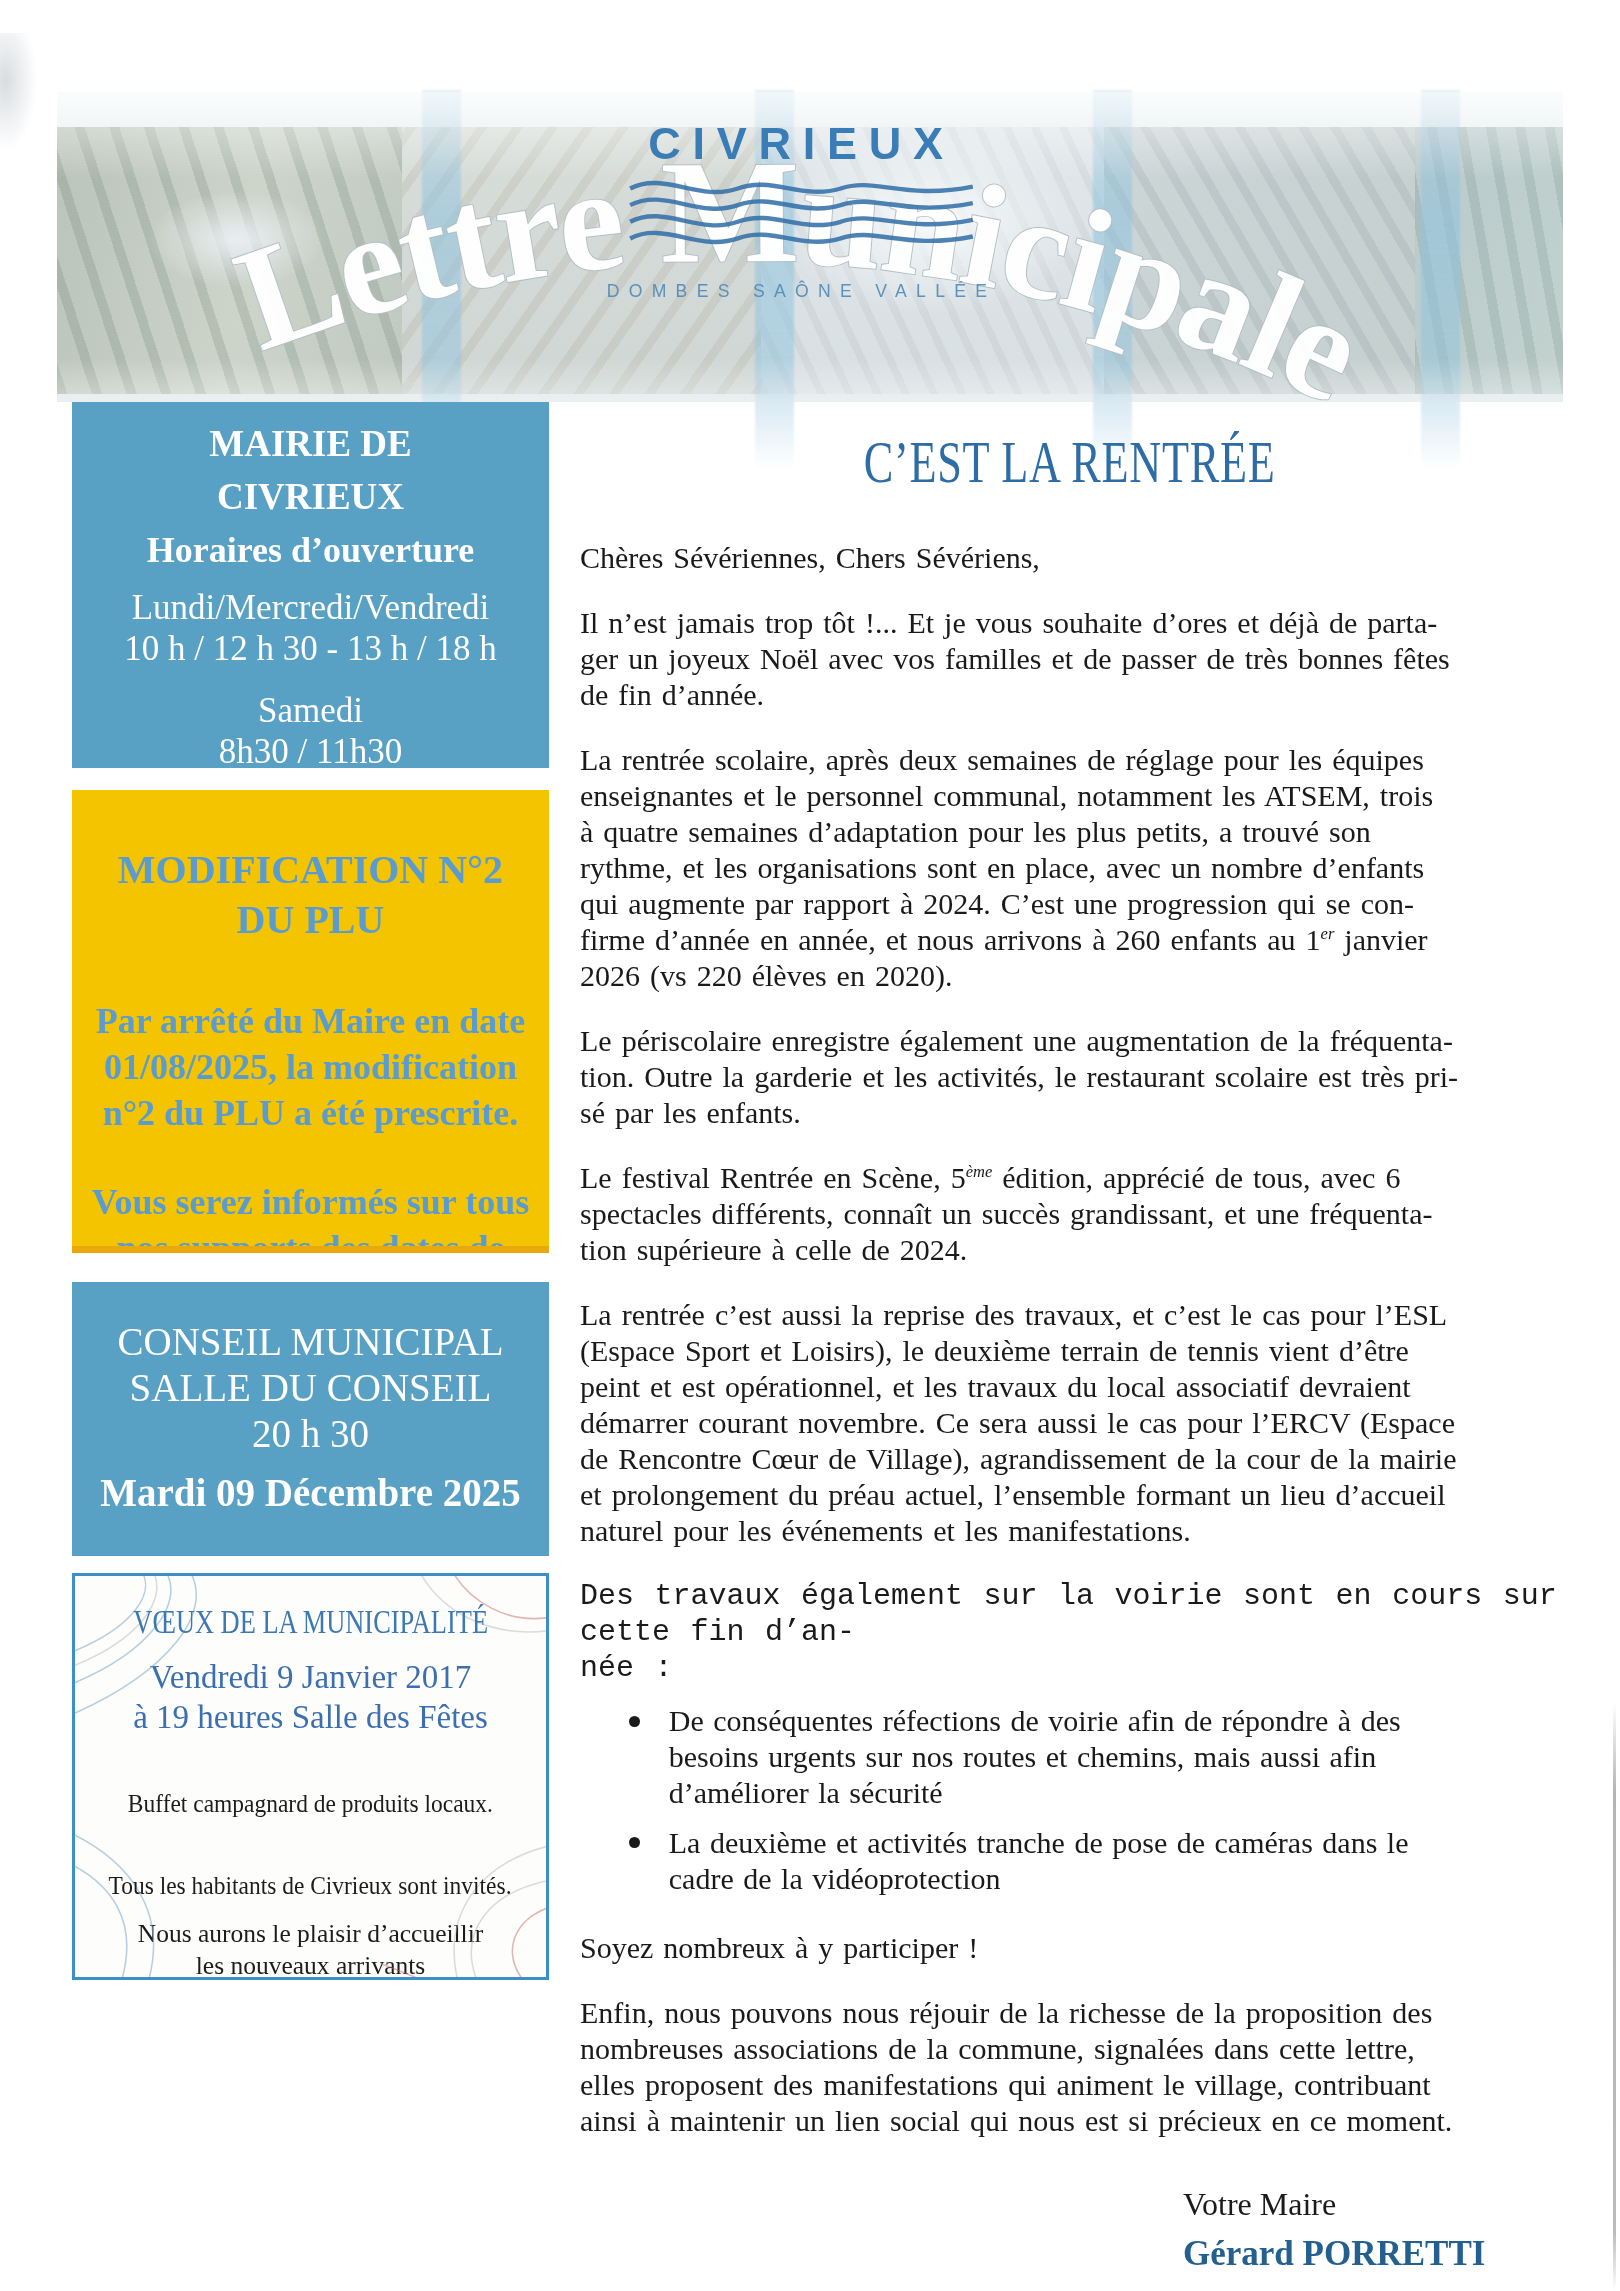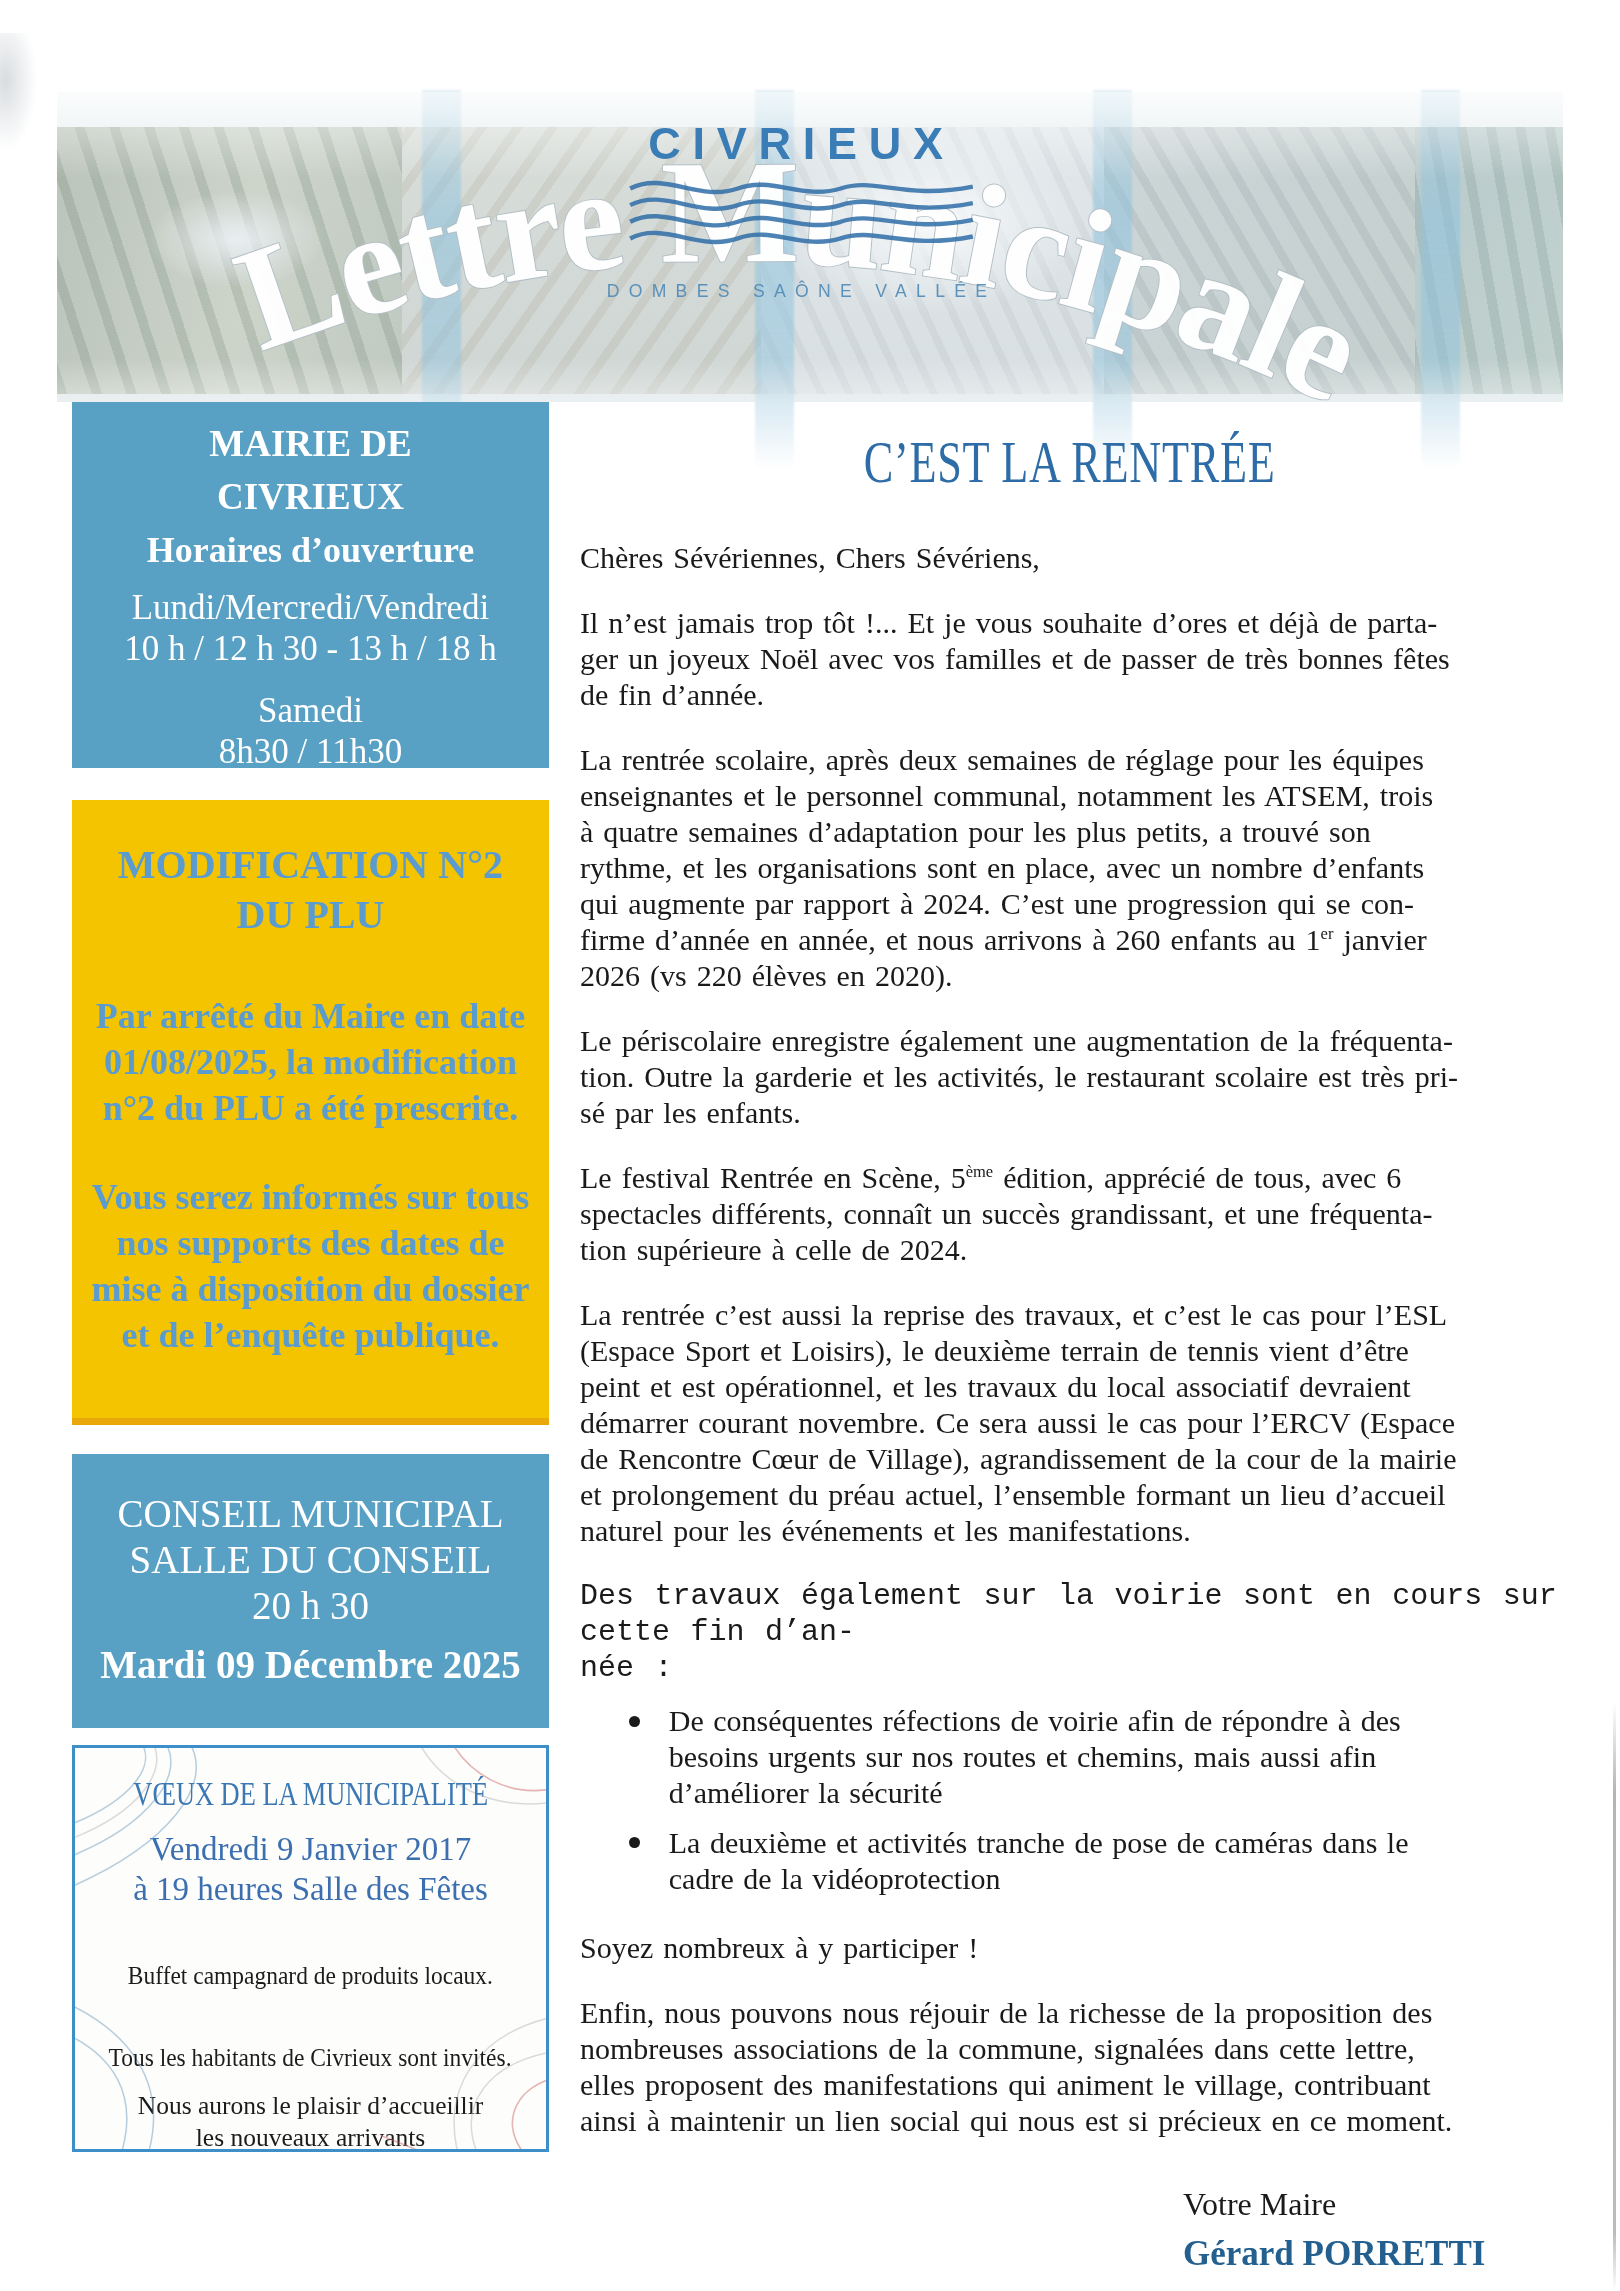--- a/index.html
+++ b/index.html
@@ -58,21 +58,21 @@
 
   
   .sidebar{position:absolute;left:72px;top:402px;width:477px;}
   .box{width:100%;box-sizing:border-box;text-align:center;overflow:hidden;}
   .box-hours{height:366px;background:var(--box_blue,#58a0c4);color:#fff;padding-top:21.6px;}
   .bh-t{font-size:37px;font-weight:bold;line-height:39px;margin-bottom:14.7px;}
   .bh-sub{font-size:36px;font-weight:bold;line-height:39px;margin-bottom:16.7px;}
   .bh-l{font-size:35px;line-height:41px;}
   .gap22{height:21.6px;}
   .box-plu{
-    height:625px;background:var(--box_yellow,#f5c400);margin-top:32px;padding-top:40px;
+    height:463px;background:var(--box_yellow,#f5c400);margin-top:22px;padding-top:55px;
     color:var(--plu_text_blue,#5a9bd0);border-bottom:7.8px solid #e9a90c;
   }
   .plu-title{font-size:40px;font-weight:bold;line-height:50px;margin-bottom:53px;}
   .plu-para{font-size:36px;font-weight:bold;line-height:46px;white-space:pre-line;margin:0 0 43px;}
   .box-council{height:274px;background:var(--box_blue,#58a0c4);margin-top:29px;color:#fff;padding-top:37px;}
   .cc-l{font-size:39px;line-height:46px;}
   .cc-date{font-size:39px;font-weight:bold;line-height:46px;margin-top:12.7px;}
   .box-voeux{
     height:407px;margin-top:16.7px;background:#fdfdfb;
     border:3.9px solid var(--border_blue,#3d8fc9);position:relative;padding-top:27.4px;
@@ -83,21 +83,21 @@
   .corner-svg{position:absolute;inset:-3.9px;width:calc(100% + 7.8px);height:calc(100% + 7.8px);overflow:visible;pointer-events:none;}
 
   
   .main{position:absolute;left:580px;top:402px;width:980px;}
   .main h1{
     margin:25.5px 0 43px;text-align:center;font-weight:normal;
     font-size:59px;letter-spacing:1px;color:var(--title_blue,#2d6ca6);
   }
   .para{font-size:30px;line-height:36px;margin:0 0 29px;white-space:pre-line;word-spacing:2.5px;}
   .para.tight{margin-bottom:17.6px;font-family:Liberation Mono, monospace;}
-  sup{font-size:.55em;line-height:0;vertical-align:super;}
+  sup{font-size:.55em;line-height:0;vertical-align:super;font-style:italic;}
   .bullets{margin:0 0 33px;}
   .bullet{display:flex;margin-bottom:13.7px;}
   .bullet .dot{width:10.8px;height:10.8px;border-radius:50%;background:#1a1a1a;margin:12.7px 29px 0 49px;flex:none;}
   .bullet p{margin:0;font-size:30px;line-height:36px;white-space:pre-line;word-spacing:2px;}
   .signature{margin-top:41px;padding-left:603px;font-size:32px;line-height:49px;}
   .sig-name{font-weight:bold;font-size:35px;color:var(--signature_blue,#23608f);}
 
   
   .smudge{position:absolute;left:-7.8px;top:33px;width:45px;height:118px;
     background:radial-gradient(ellipse at 30% 40%, rgba(185,192,198,.55), rgba(185,192,198,0) 70%);}

